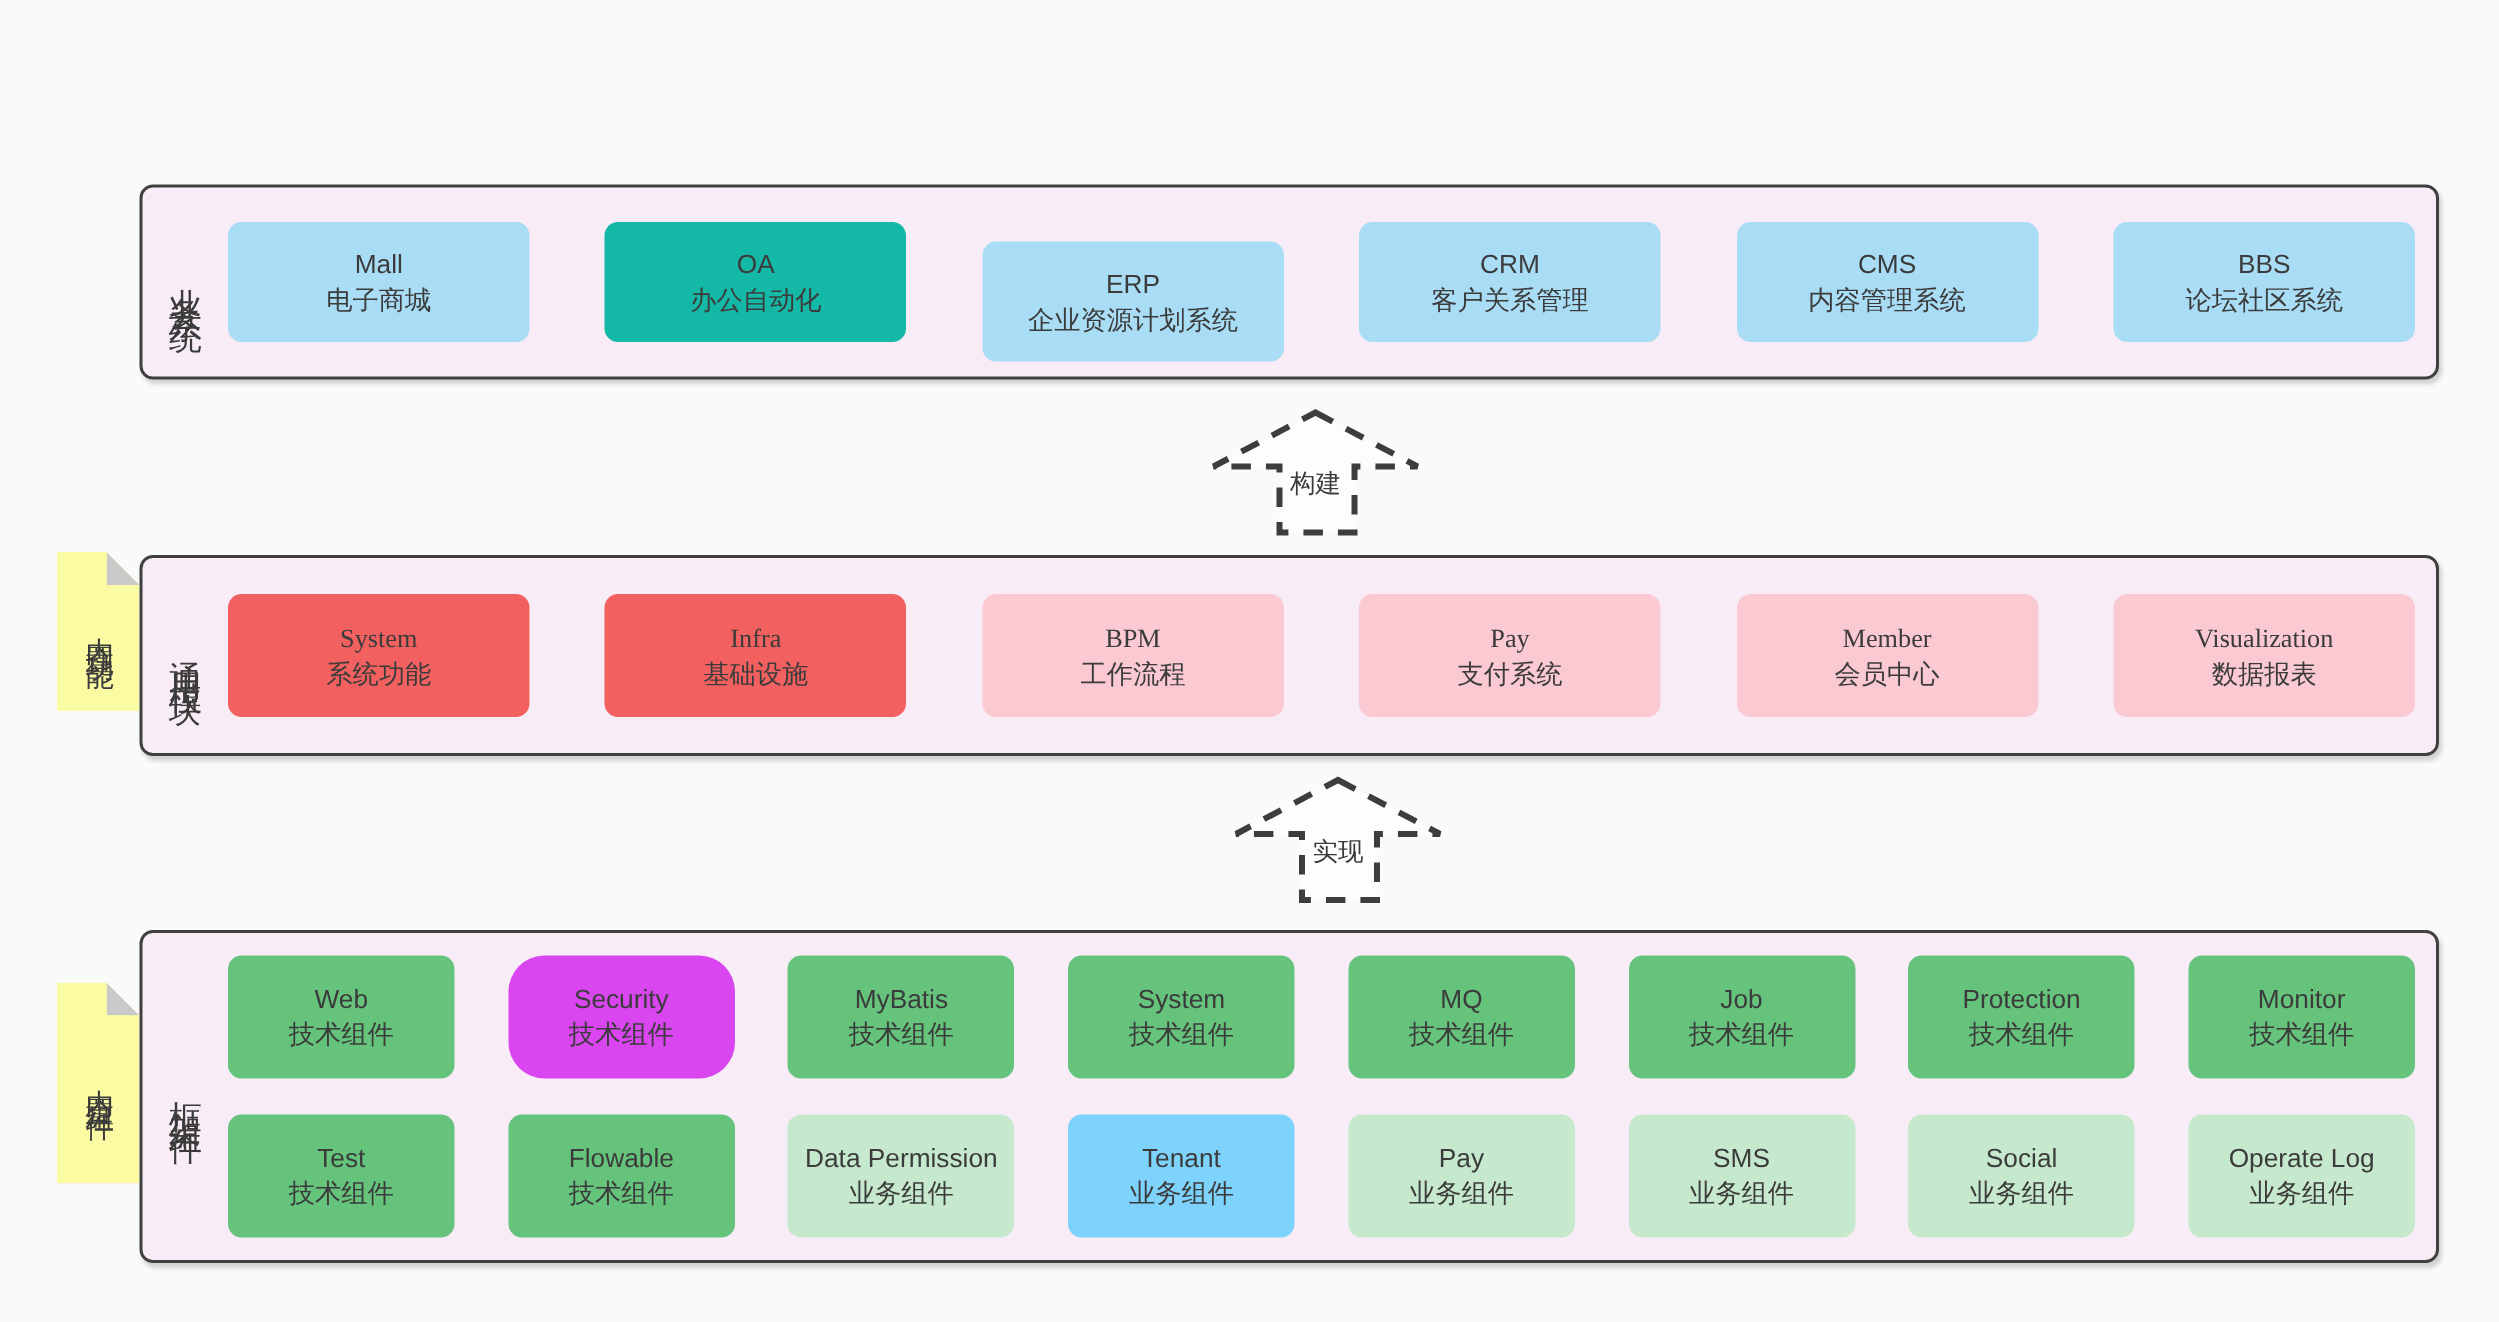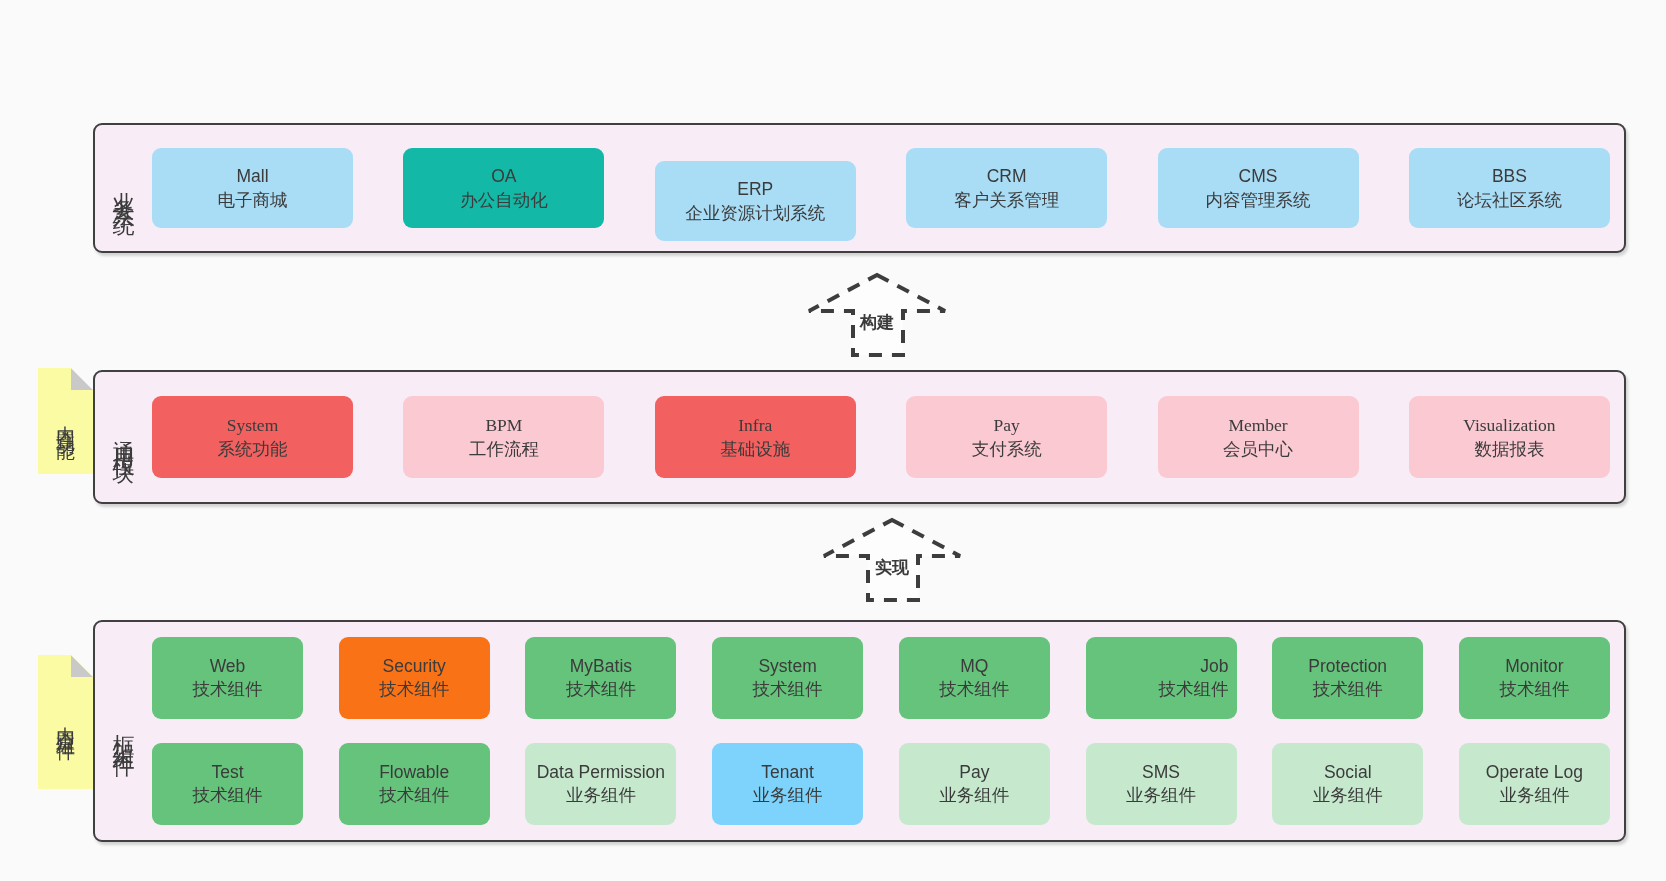--- a/index.html
+++ b/index.html
@@ -82,21 +82,20 @@
   .arrow-2{left:821px;top:516px;}
   .arrow svg{position:absolute;left:0;top:0;width:100%;height:100%;}
   .arrow-label{
     position:absolute;
     left:50%;top:40px;
     transform:translateX(-50%);
     background:#fdfdfd;
     padding:0 3px;
     font-size:17px;
     white-space:nowrap;
-    font-weight:bold;
   }
 </style>
 </head>
 <body>
 
 <div class="canvas">
 
   <section class="layer layer-1">
     <div class="layer-label">业务系统</div>
     <div class="rows">
@@ -138,27 +137,27 @@
 
   <div class="note note-1">内置功能</div>
   <section class="layer layer-2">
     <div class="layer-label">通用模块</div>
     <div class="rows">
       <div class="row">
           <div class="box" style="background: rgb(242, 96, 95);">
             <div class="box-name">System</div>
             <div class="box-sub">系统功能</div>
           </div>
-          <div class="box" style="background: rgb(251, 201, 210);">
-            <div class="box-name">BPM</div>
-            <div class="box-sub">工作流程</div>
-          </div>
           <div class="box" style="background: rgb(242, 96, 95);">
             <div class="box-name">Infra</div>
             <div class="box-sub">基础设施</div>
+          </div>
+          <div class="box" style="background: rgb(251, 201, 210);">
+            <div class="box-name">BPM</div>
+            <div class="box-sub">工作流程</div>
           </div>
           <div class="box" style="background: rgb(251, 201, 210);">
             <div class="box-name">Pay</div>
             <div class="box-sub">支付系统</div>
           </div>
           <div class="box" style="background: rgb(251, 201, 210);">
             <div class="box-name">Member</div>
             <div class="box-sub">会员中心</div>
           </div>
           <div class="box" style="background: rgb(251, 201, 210);">
@@ -178,37 +177,37 @@
 
   <div class="note note-2">内置组件</div>
   <section class="layer layer-3">
     <div class="layer-label">框架组件</div>
     <div class="rows">
       <div class="row">
           <div class="box" style="background: rgb(101, 195, 123);">
             <div class="box-name">Web</div>
             <div class="box-sub">技术组件</div>
           </div>
-          <div class="box" style="background: #f97316;">
+          <div class="box" style="background: #d946ef; border-radius: 24px;">
             <div class="box-name">Security</div>
             <div class="box-sub">技术组件</div>
           </div>
           <div class="box" style="background: rgb(101, 195, 123);">
             <div class="box-name">MyBatis</div>
             <div class="box-sub">技术组件</div>
           </div>
           <div class="box" style="background: rgb(101, 195, 123);">
             <div class="box-name">System</div>
             <div class="box-sub">技术组件</div>
           </div>
           <div class="box" style="background: rgb(101, 195, 123);">
             <div class="box-name">MQ</div>
             <div class="box-sub">技术组件</div>
           </div>
-          <div class="box" style="background: rgb(101, 195, 123); align-items: flex-end;">
+          <div class="box" style="background: rgb(101, 195, 123);">
             <div class="box-name">Job</div>
             <div class="box-sub">技术组件</div>
           </div>
           <div class="box" style="background: rgb(101, 195, 123);">
             <div class="box-name">Protection</div>
             <div class="box-sub">技术组件</div>
           </div>
           <div class="box" style="background: rgb(101, 195, 123);">
             <div class="box-name">Monitor</div>
             <div class="box-sub">技术组件</div>

